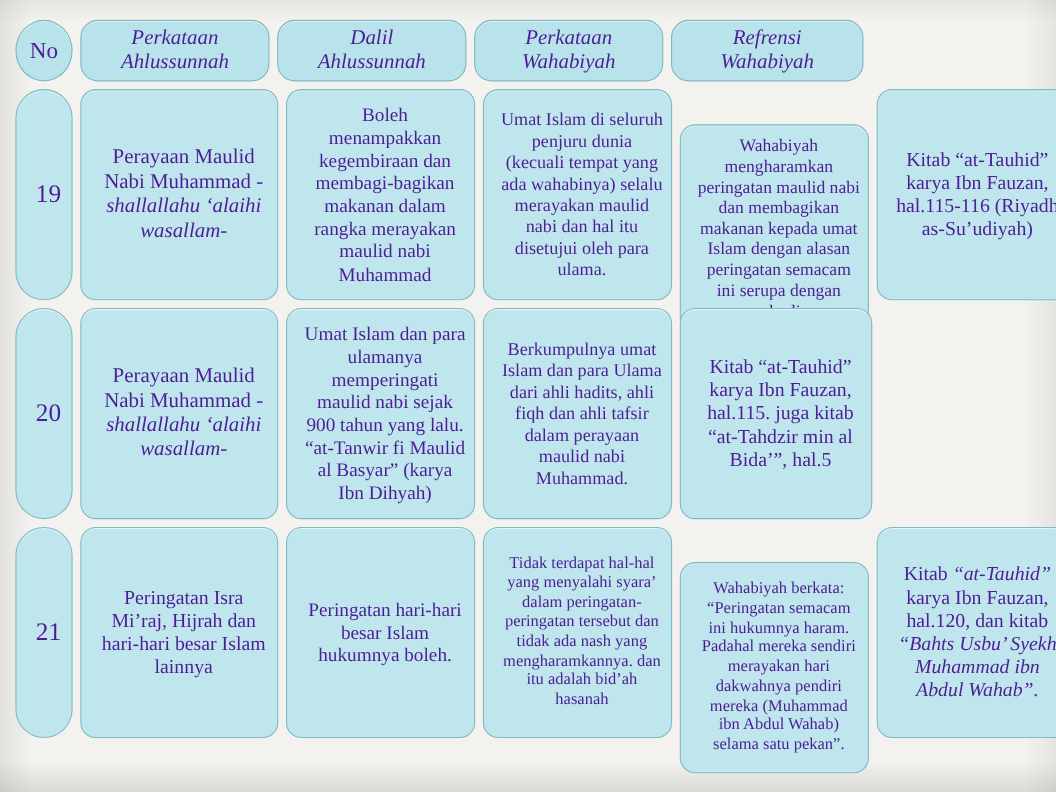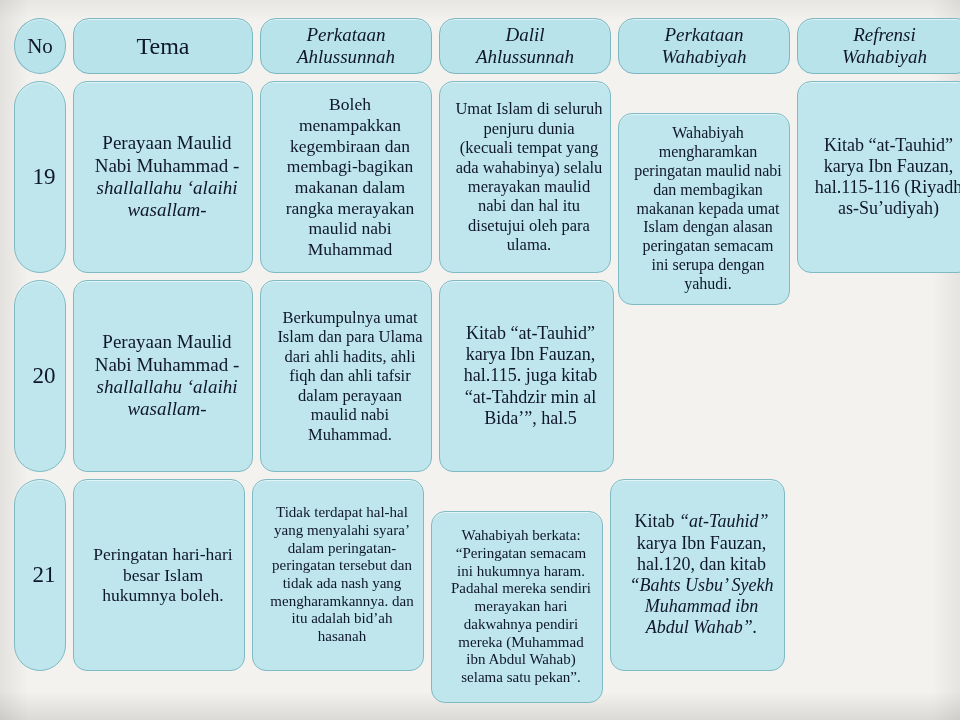--- a/index.html
+++ b/index.html
@@ -52,21 +52,21 @@
   
   .cell {
     background: #bfe6ec;
     border: 1px solid #7fbac4;
     border-radius: 14px;
     box-sizing: border-box;
     display: flex;
     align-items: center;
     justify-content: center;
     text-align: center;
-    color: #0f172a;
+    color: #4c1d95;
     padding: 6px 7px;
     line-height: 1.18;
     overflow: hidden;
   }
 
   
   .header .cell {
     height: 56px;
     font-size: 19px;
     border-radius: 16px;
@@ -126,23 +126,20 @@
 </head>
 <body>
 
 <div class="page">
   <div class="table">
 
     <div class="row header">
       <div class="cell c-no">
         <span class="txt">No</span>
       </div>
-      <div class="cell c-tema">
-        <span class="txt">Tema</span>
-      </div>
       <div class="cell c-perkata">
         <span>
           <span class="sub">Perkataan</span>
           <span class="sub">Ahlussunnah</span>
         </span>
       </div>
       <div class="cell c-dalil">
         <span>
           <span class="sub">Dalil</span>
           <span class="sub">Ahlussunnah</span>
@@ -177,26 +174,28 @@
     </div>
 
     <div class="row body-row row-20">
       <div class="cell c-no">20</div>
       <div class="cell c-tema">
         <span>
           <span>Perayaan Maulid Nabi Muhammad -</span>
           <span class="it">shallallahu ‘alaihi wasallam-</span>
         </span>
       </div>
+      <div class="cell c-perkata">Umat Islam dan para ulamanya memperingati maulid nabi sejak 900 tahun yang lalu. “at-Tanwir fi Maulid al Basyar” (karya Ibn Dihyah)</div>
       <div class="cell c-dalil">Berkumpulnya umat Islam dan para Ulama dari ahli hadits, ahli fiqh dan ahli tafsir dalam perayaan maulid nabi Muhammad.</div>
       <div class="cell c-refrensi">Kitab “at-Tauhid” karya Ibn Fauzan, hal.115. juga kitab “at-Tahdzir min al Bida’”, hal.5</div>
     </div>
 
     <div class="row body-row row-21">
       <div class="cell c-no">21</div>
+      <div class="cell c-tema">Peringatan Isra Mi’raj, Hijrah dan hari-hari besar Islam lainnya</div>
       <div class="cell c-perkata">Peringatan hari-hari besar Islam hukumnya boleh.</div>
       <div class="cell c-dalil">Tidak terdapat hal-hal yang menyalahi syara’ dalam peringatan-peringatan tersebut dan tidak ada nash yang mengharamkannya. dan itu adalah bid’ah hasanah</div>
       <div class="cell c-wahab">Wahabiyah berkata: “Peringatan semacam ini hukumnya haram. Padahal mereka sendiri merayakan hari dakwahnya pendiri mereka (Muhammad ibn Abdul Wahab) selama satu pekan”.</div>
       <div class="cell c-refrensi">
         <span>
           <span>Kitab </span>
           <span class="it">“at-Tauhid”</span>
           <span> karya Ibn Fauzan, hal.120, dan kitab </span>
           <span class="it">“Bahts Usbu’ Syekh Muhammad ibn Abdul Wahab”.</span>
         </span>

